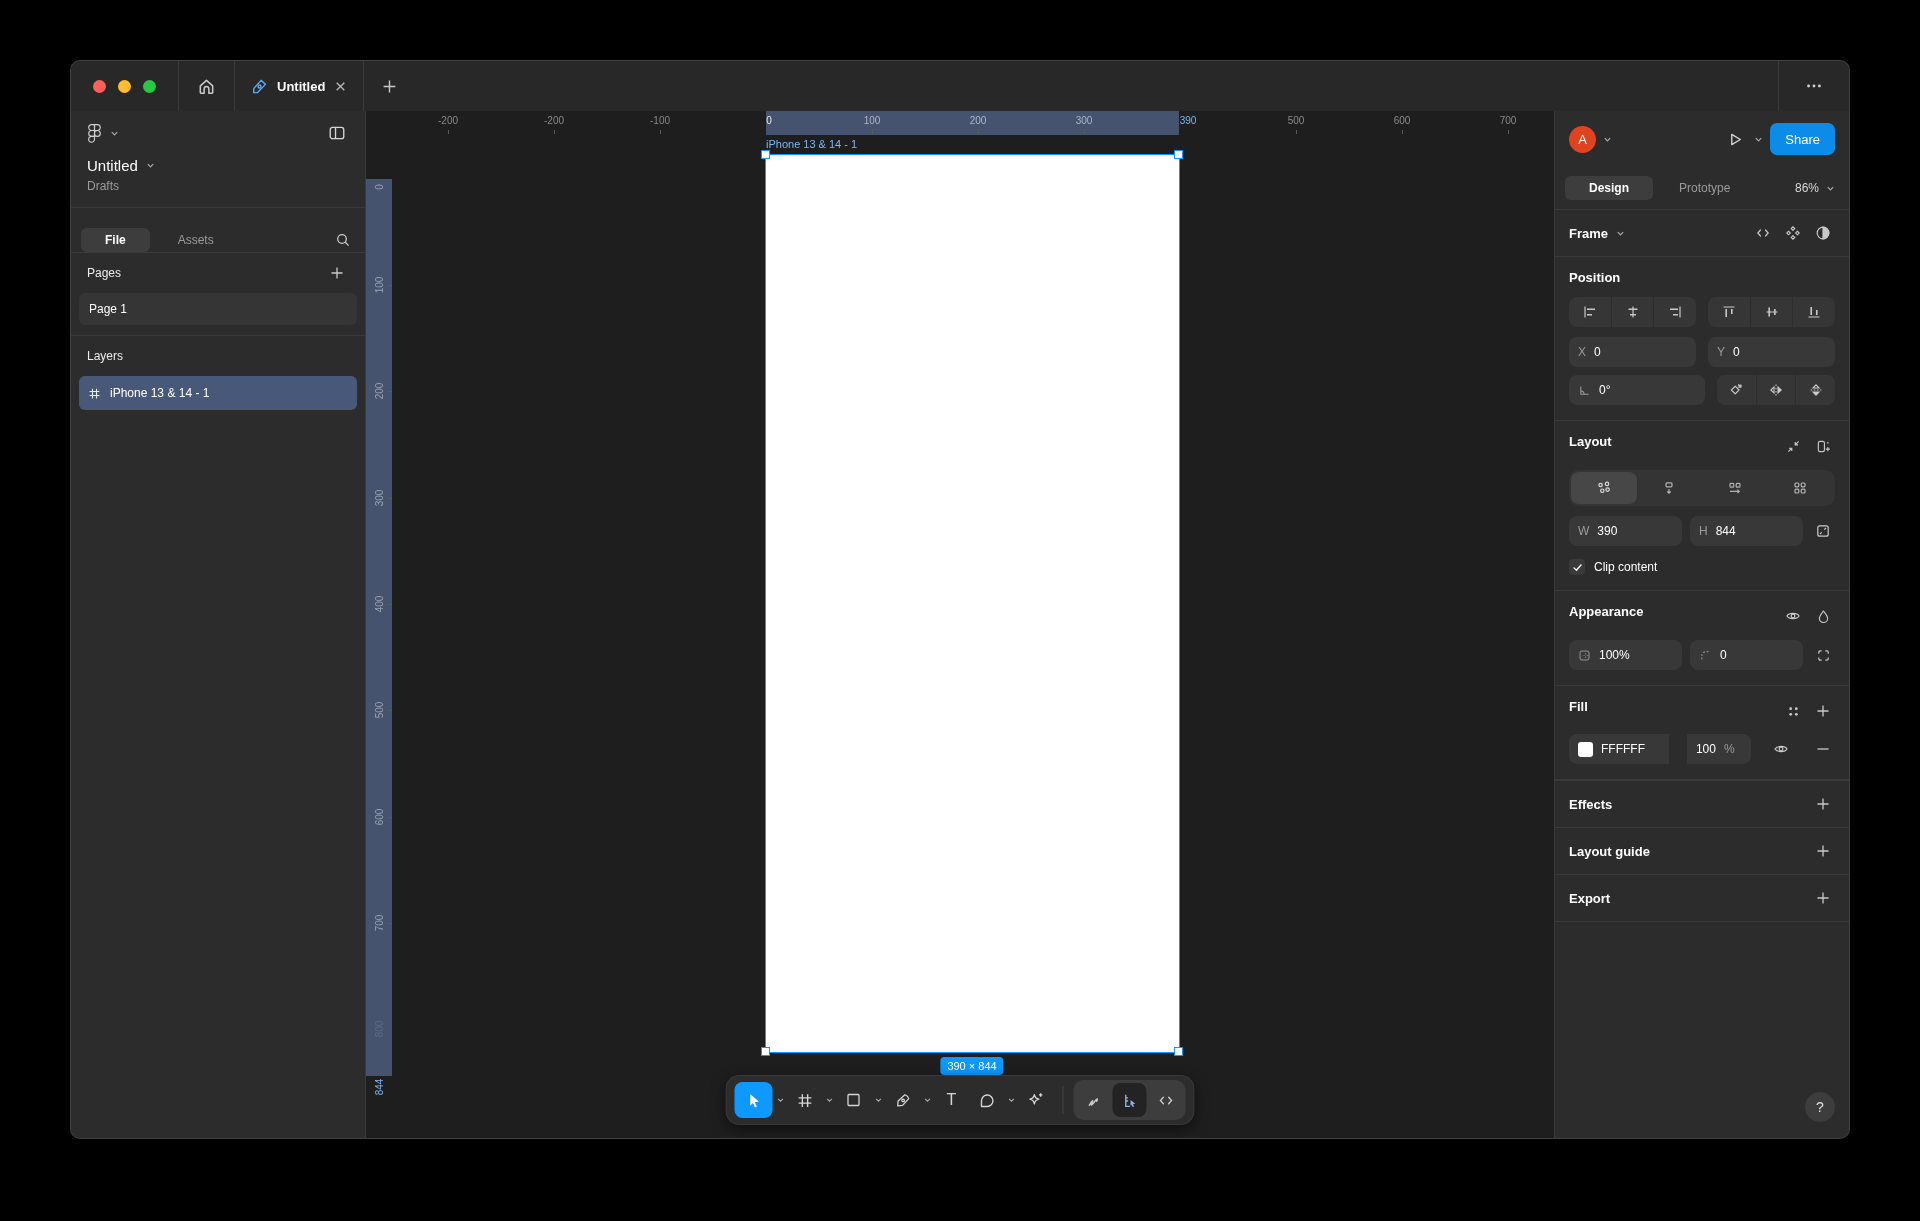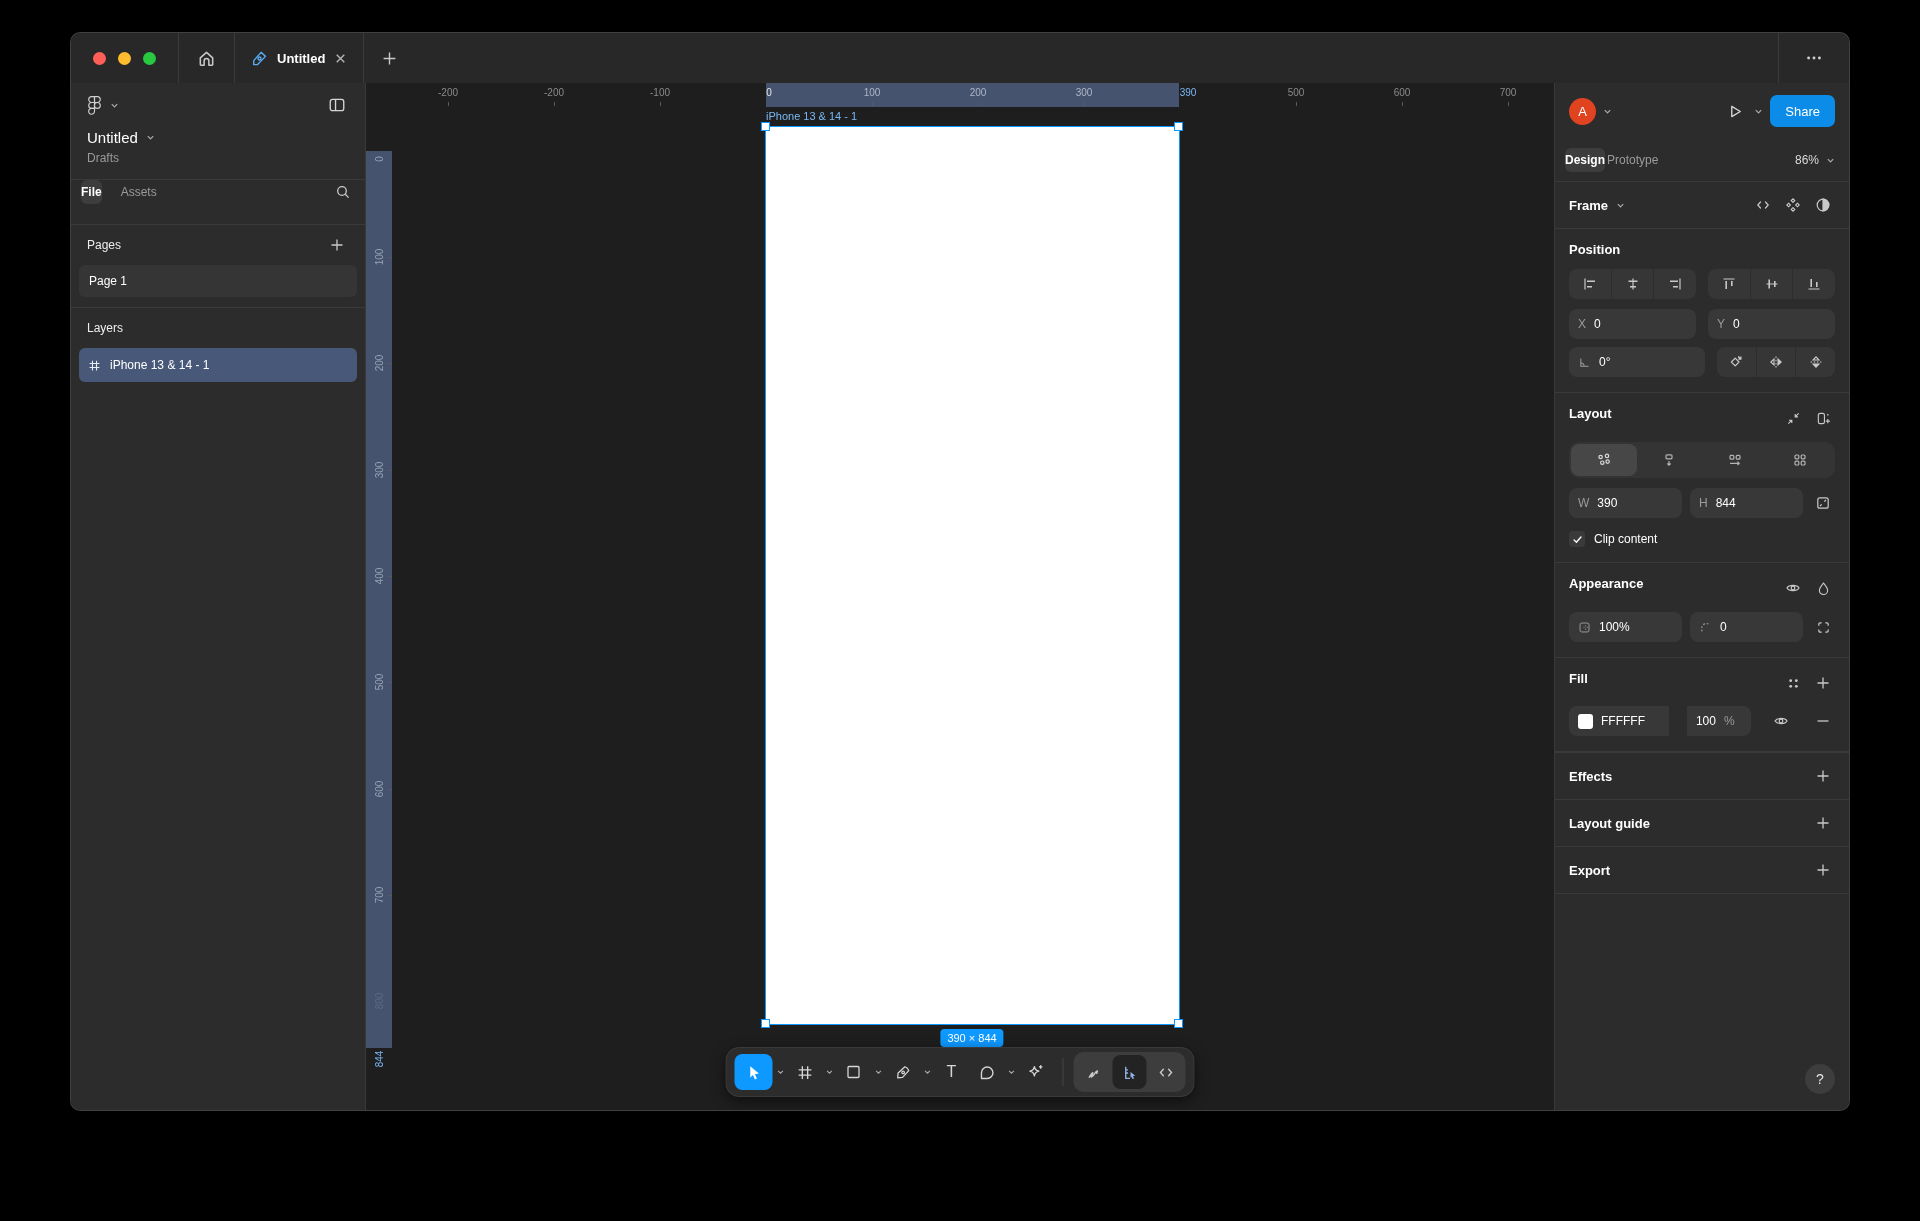--- a/index.html
+++ b/index.html
@@ -1,18 +1,18 @@
 <!DOCTYPE html>
 <html><head>
 <meta charset="utf-8">
 <style>
   * { box-sizing: border-box; margin: 0; padding: 0; }
   html,body { width:1920px; height:1221px; background:#000; font-family:"Liberation Sans", sans-serif; overflow:hidden; }
   svg { display:block; }
-  .win { position:absolute; left:70px; top:32px; width:1780px; height:1079px; background:#2c2c2c; border-radius:10px; overflow:hidden; border:1px solid rgba(255,255,255,0.10); display:flex; flex-direction:column; }
+  .win { position:absolute; left:70px; top:60px; width:1780px; height:1079px; background:#2c2c2c; border-radius:10px; overflow:hidden; border:1px solid rgba(255,255,255,0.10); display:flex; flex-direction:column; }
 
   
   .titlebar { height:50px; background:#282828; display:flex; align-items:stretch; flex:0 0 auto; }
   .tl-zone { display:flex; align-items:center; padding:0 22px; gap:12px; }
   .tl-dot { width:13px; height:13px; border-radius:50%; }
   .tb-div { width:1px; background:rgba(255,255,255,0.09); margin:0; }
   .tb-btn { display:flex; align-items:center; justify-content:center; padding:0 18px; cursor:default; }
   .tab { display:flex; align-items:center; gap:9px; padding:0 16px; }
   .tab-title { color:#fff; font-size:13px; font-weight:700; }
   .spacer { flex:1; }
@@ -21,22 +21,22 @@
   .main { flex:1; display:flex; min-height:0; }
 
   
   .sideL { width:295px; background:#2c2c2c; border-right:1px solid rgba(255,255,255,0.07); display:flex; flex-direction:column; }
   .sl-row { display:flex; align-items:center; padding:0 16px; }
   .sl-top { height:44px; }
   .sl-name { padding:2px 16px 0; display:flex; align-items:center; gap:8px; }
   .sl-name .nm { color:#fff; font-size:15px; font-weight:500; }
   .sl-sub { padding:5px 16px 14px; color:#9b9b9b; font-size:12px; }
   .divH { height:1px; background:rgba(255,255,255,0.07); flex:0 0 auto; }
-  .sl-tabs { height:44px; display:flex; align-items:flex-start; gap:19px; padding:0 10px; }
-  .pill { padding:5px 0; border-radius:6px; font-size:12px; color:#9b9b9b; }
+  .sl-tabs { height:44px; display:flex; align-items:flex-end; gap:4px; padding:0 10px; }
+  .pill { padding:5px 24px; border-radius:6px; font-size:12px; color:#9b9b9b; }
   .pill.on { background:#3d3d3d; color:#fff; font-weight:700; }
   .sl-sechead { height:40px; display:flex; align-items:center; padding:0 16px; color:#ededed; font-size:12px; font-weight:500; }
   .page-row { margin:0 8px 10px; height:32px; display:flex; align-items:center; padding:0 10px; background:#353535; border-radius:6px; color:#fff; font-size:12px; }
   .layer-row { margin:0 8px; height:34px; display:flex; align-items:center; gap:9px; padding:0 9px; background:#485878; border-radius:6px; color:#fff; font-size:12px; font-weight:500; }
 
   
   .canvas { flex:1; position:relative; background:#1e1e1e; min-width:0; overflow:hidden; }
   .hruler { position:absolute; left:0; top:0; right:0; height:24px; }
   .hband { position:absolute; left:400px; top:0; width:413px; height:24px; background:#45536e; }
   .htick { position:absolute; top:4px; transform:translateX(-50%); font-size:10px; color:#8a8a8a; }

